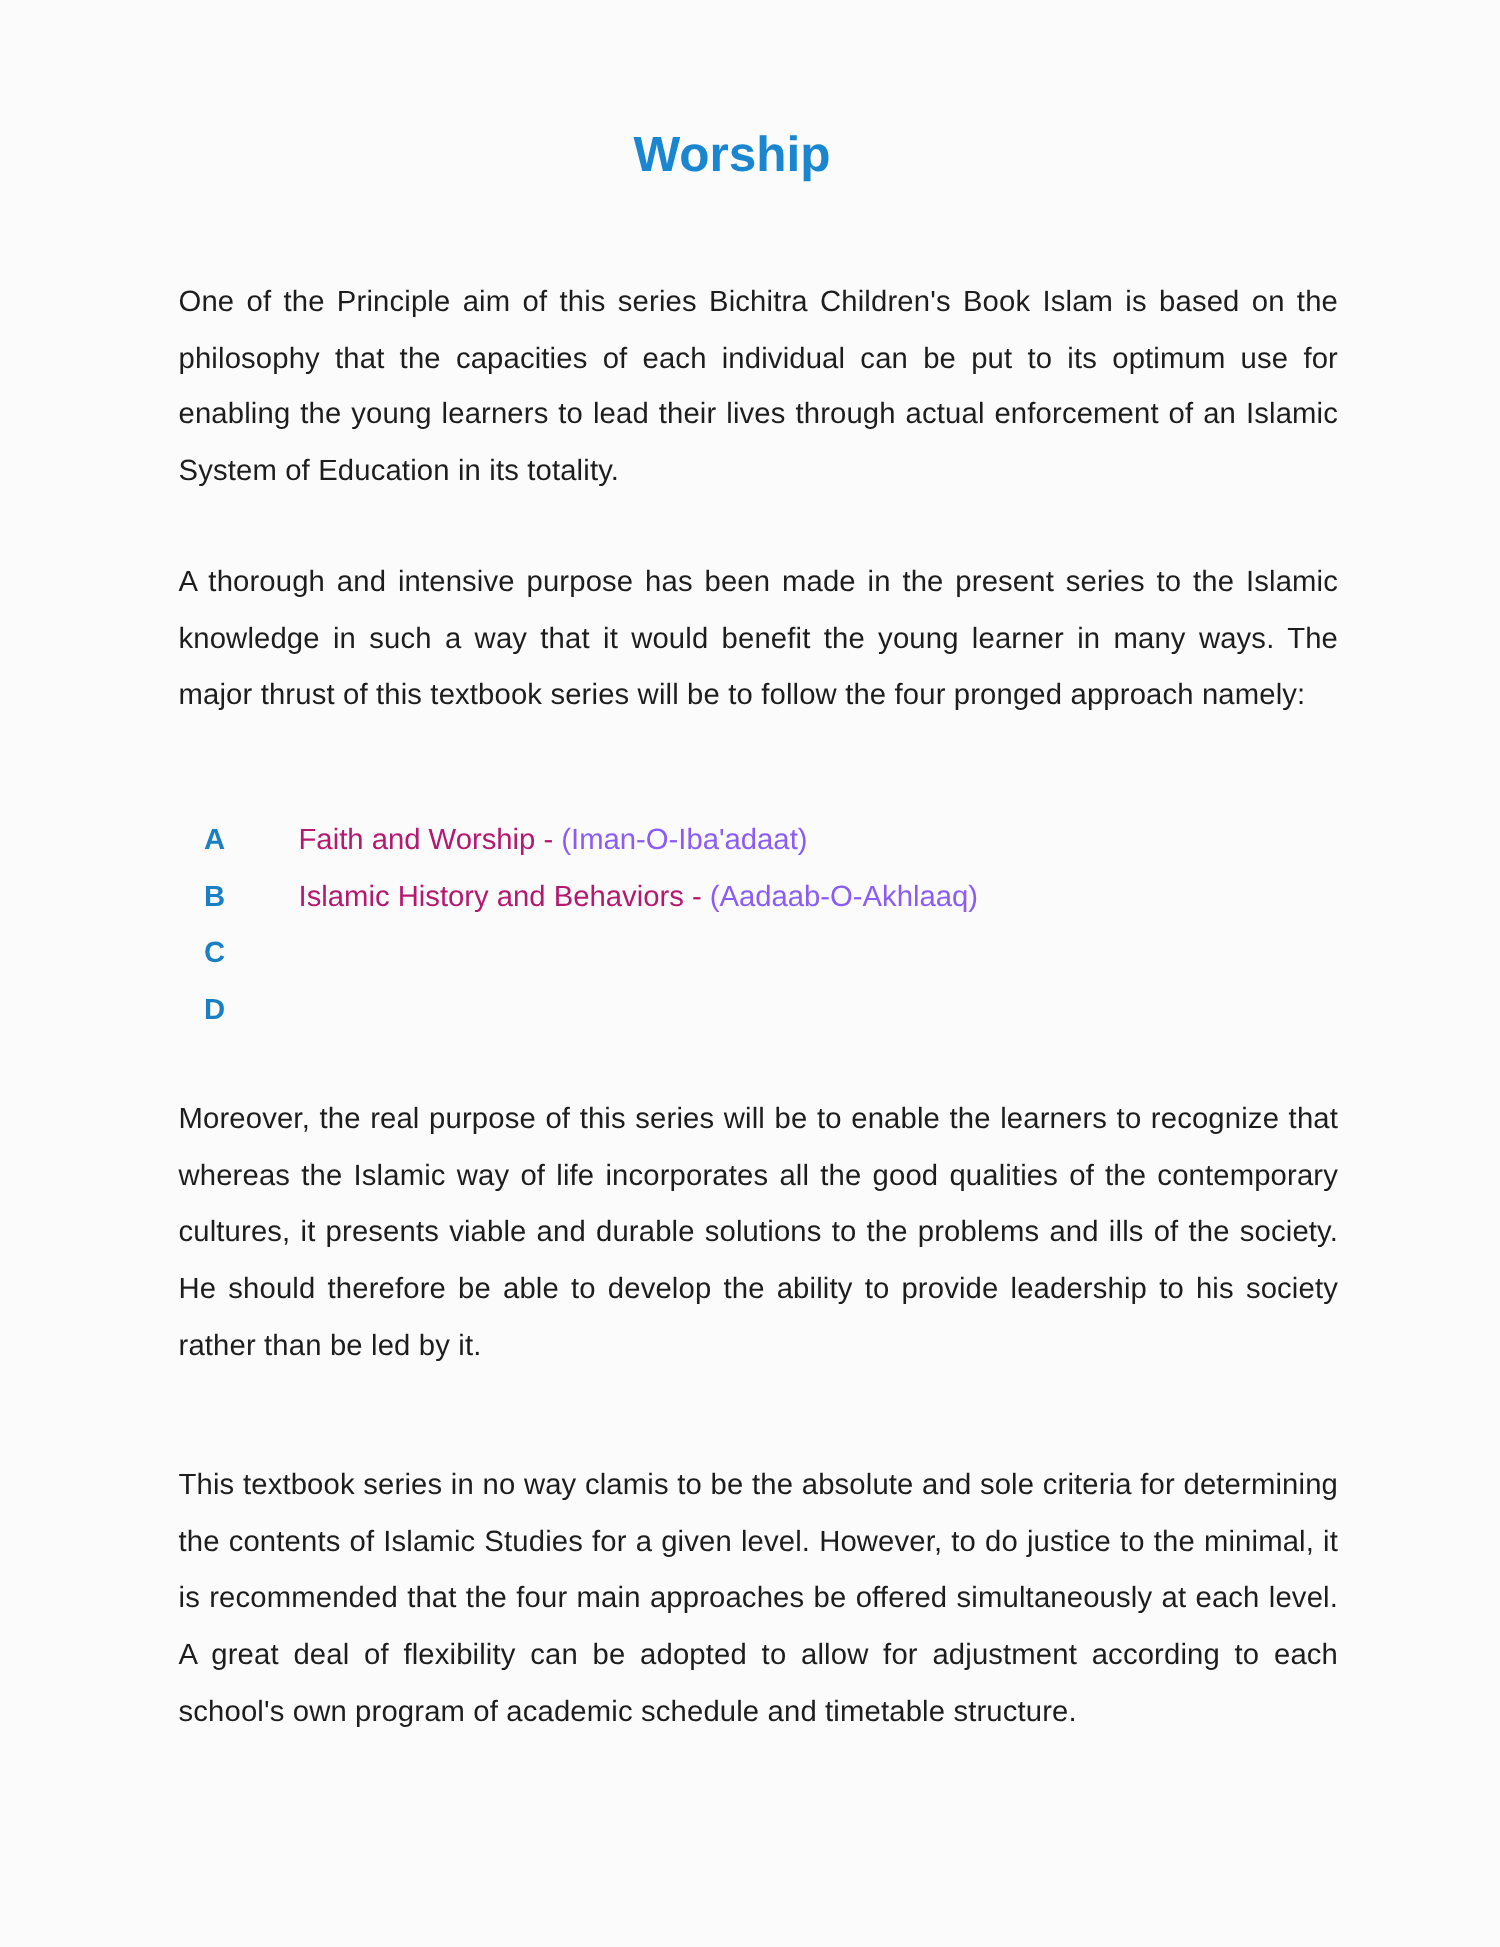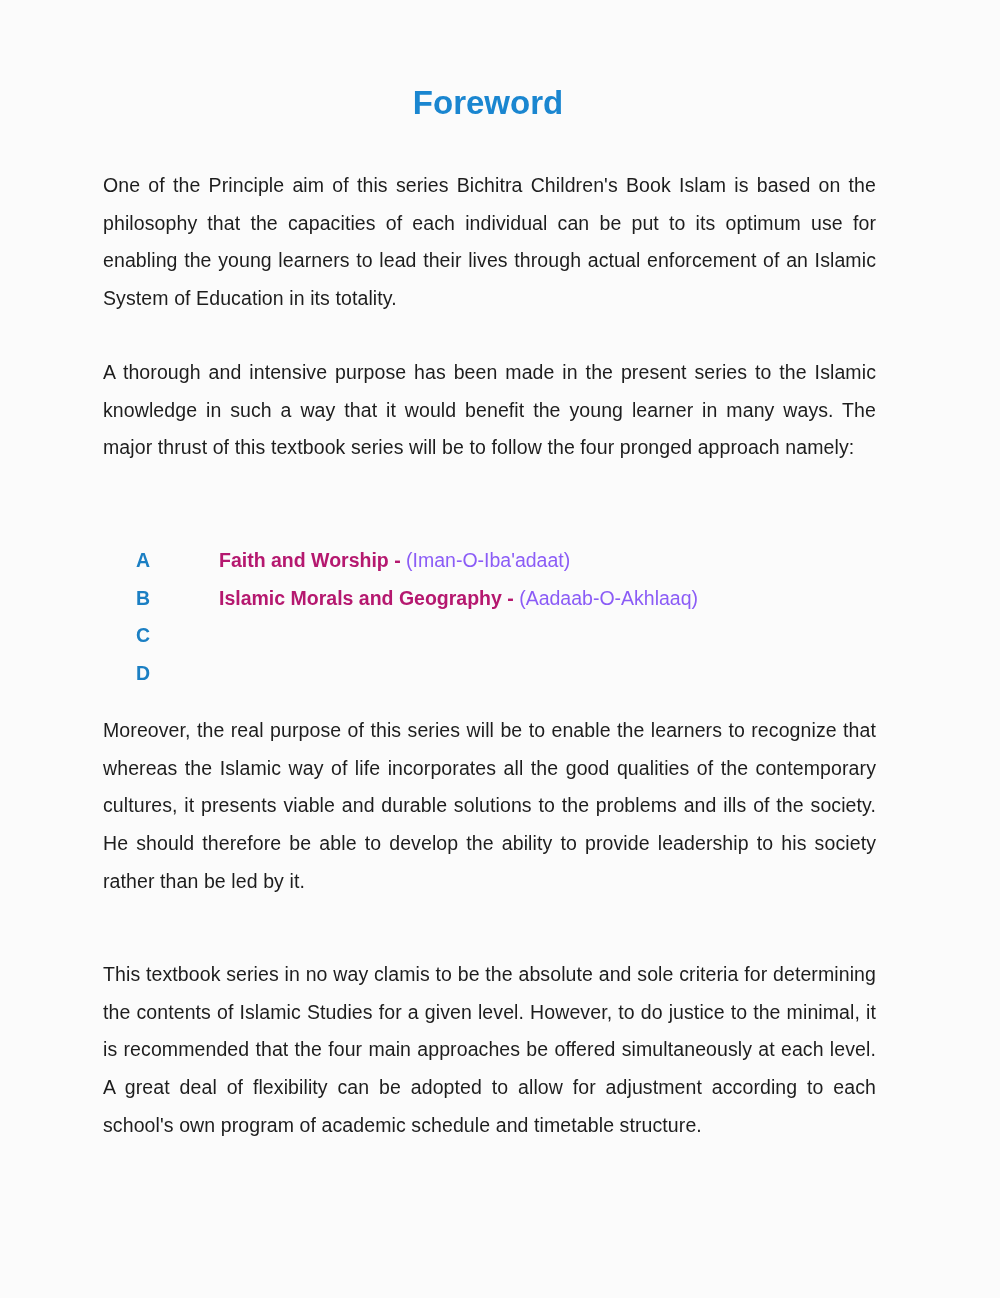--- a/index.html
+++ b/index.html
@@ -14,57 +14,57 @@
   .title {
     position: absolute; top: 84px; left: 0; width: 976px;
     text-align: center;
     font-size: 33px; font-weight: bold;
     color: #1a86d0;
     margin: 0;
   }
   .para {
     position: absolute; left: 103px; width: 773px;
     font-size: 19.5px; line-height: 37.7px;
-    text-align: justify; margin: 0;
+    text-align: justify; margin: 16px;
     letter-spacing: 0.1px;
   }
   .p1 { top: 167px; }
   .p2 { top: 354px; }
   .p3 { top: 712px; }
   .p4 { top: 956px; }
   .list {
     position: absolute; top: 542px; left: 136px;
     margin: 0; padding: 0; list-style: none;
   }
   .list li {
     height: 37.5px; line-height: 37.5px;
     font-size: 19.5px; display: flex;
   }
   .letter {
     width: 63px; font-weight: bold; color: #1b7fc3;
   }
-  .heading { font-weight: bold; color: #b5186f; margin-left: 20px; }
+  .heading { font-weight: normal; color: #b5186f; }
   .sub { color: #8b5cf6; }
 </style>
 </head>
 <body>
 
-<h1 class="title">Foreword</h1>
+<h1 class="title">Worship</h1>
 
 <p class="para p1">One of the Principle aim of this series Bichitra Children's Book Islam is  based on the philosophy that the capacities of each individual can be put to its optimum use for enabling the young learners to lead their lives through actual enforcement of an Islamic System of Education in its totality.</p>
 <p class="para p2">A thorough and intensive purpose has been made in the present series to the Islamic knowledge in such a way that it would benefit the young learner in many ways. The major thrust of this textbook series will be to follow the four pronged approach namely:</p>
 
 <ul class="list">
   <li>
     <span class="letter">A</span>
     <span><span class="heading">Faith and Worship -</span><span class="sub"> (Iman-O-Iba'adaat)</span></span>
   </li>
   <li>
     <span class="letter">B</span>
-    <span><span class="heading">Islamic Morals and Geography -</span><span class="sub"> (Aadaab-O-Akhlaaq)</span></span>
+    <span><span class="heading">Islamic History and Behaviors -</span><span class="sub"> (Aadaab-O-Akhlaaq)</span></span>
   </li>
   <li>
     <span class="letter">C</span>
   </li>
   <li>
     <span class="letter">D</span>
   </li>
 </ul>
 
 <p class="para p3">Moreover, the real purpose of this series will be to enable the learners to recognize that whereas the Islamic way of life incorporates all the good qualities of the contemporary cultures, it presents viable and durable solutions to the problems and ills of the society. He should therefore be able to develop the ability to provide leadership to his society rather than be led by it.</p>

